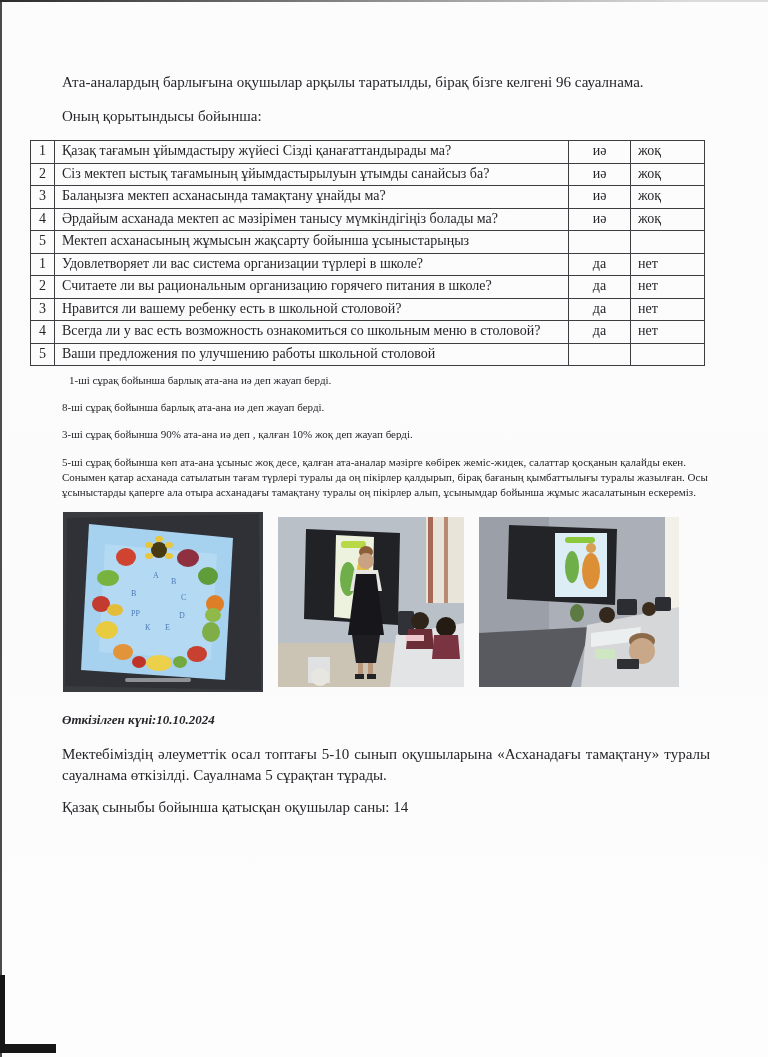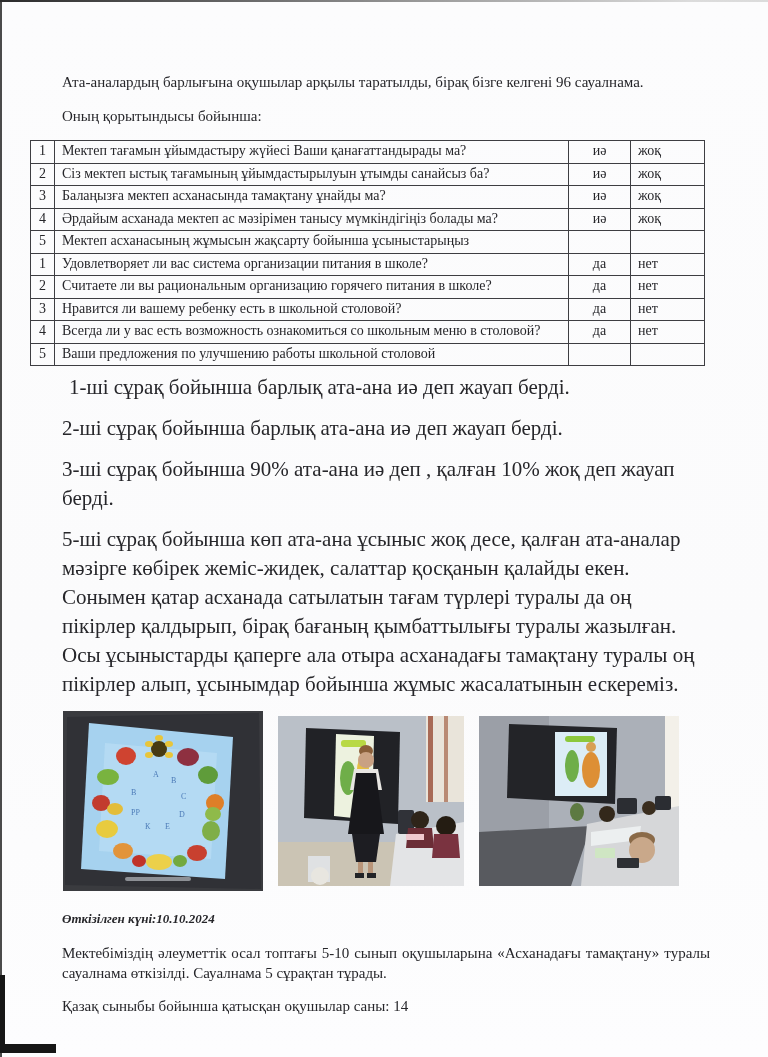--- a/index.html
+++ b/index.html
@@ -26,21 +26,21 @@
   table.survey { border-collapse:collapse; width:674px; margin-left:-32px; margin-top:1px; margin-bottom:7px; table-layout:fixed; }
   table.survey td {
     border:1px solid #3e3e42; font-size:14px; line-height:1.32;
     padding:1px 7px 2px; vertical-align:top;
   }
   td.col-num { width:24px; text-align:center; padding:1px 2px; }
   td.col-q   { width:514px; }
   td.col-yes { width:62px; text-align:center;margin-top:21px; }
   td.col-no  { width:74px; }
 
-  .findings .finding { font-size:21px; line-height:1.38; margin-bottom:12px; }
+  .findings .finding { font-size:11px; line-height:1.38; margin-bottom:12px; }
   .findings .finding:nth-of-type(1) { padding-left:7px; }
   .findings .finding:nth-of-type(5) { text-align:justify; line-height:1.5; margin-bottom:10px; }
 
   .photos { display:flex; gap:15px; align-items:flex-start; margin:6px 0 20px 1px; }
   .photos svg { display:block; }
   .photo-2, .photo-3 { margin-top:5px; }
 
   .date-line { font-size:13px; font-weight:bold; font-style:italic; margin-bottom:16px; }
   .footer-para { margin-bottom:12px; }
 </style>
@@ -57,21 +57,21 @@
 
     <p class="para justify">Ата-аналардың барлығына оқушылар арқылы таратылды, бірақ бізге келгені 96 сауалнама.</p>
 
     <p class="para results-heading">Оның қорытындысы бойынша:</p>
 
     <table class="survey">
       <tbody>
 
           <tr>
             <td class="col-num">1</td>
-            <td class="col-q">Мектеп тағамын ұйымдастыру жүйесі Ваши қанағаттандырады ма?</td>
+            <td class="col-q">Қазақ тағамын ұйымдастыру жүйесі Сізді қанағаттандырады ма?</td>
             <td class="col-yes">иә</td>
             <td class="col-no">жоқ</td>
           </tr>
 
           <tr>
             <td class="col-num">2</td>
             <td class="col-q">Сіз мектеп ыстық тағамының ұйымдастырылуын ұтымды санайсыз ба?</td>
             <td class="col-yes">иә</td>
             <td class="col-no">жоқ</td>
           </tr>
@@ -92,21 +92,21 @@
 
           <tr>
             <td class="col-num">5</td>
             <td class="col-q">Мектеп асханасының жұмысын жақсарту бойынша ұсыныстарыңыз</td>
             <td class="col-yes"></td>
             <td class="col-no"></td>
           </tr>
 
           <tr>
             <td class="col-num">1</td>
-            <td class="col-q">Удовлетворяет ли вас система организации питания в школе?</td>
+            <td class="col-q">Удовлетворяет ли вас система организации түрлері в школе?</td>
             <td class="col-yes">да</td>
             <td class="col-no">нет</td>
           </tr>
 
           <tr>
             <td class="col-num">2</td>
             <td class="col-q">Считаете ли вы рациональным организацию горячего питания в школе?</td>
             <td class="col-yes">да</td>
             <td class="col-no">нет</td>
           </tr>
@@ -131,21 +131,21 @@
             <td class="col-yes"></td>
             <td class="col-no"></td>
           </tr>
         </tbody>
     </table>
 
     <div class="findings">
 
         <p class="finding">1-ші сұрақ бойынша барлық ата-ана иә деп жауап берді.</p>
 
-        <p class="finding">2-ші сұрақ бойынша барлық ата-ана иә деп жауап берді.</p>
+        <p class="finding">8-ші сұрақ бойынша барлық ата-ана иә деп жауап берді.</p>
 
         <p class="finding">3-ші сұрақ бойынша 90% ата-ана иә деп , қалған 10% жоқ деп жауап берді.</p>
 
 
         <p class="finding">5-ші сұрақ бойынша көп ата-ана ұсыныс жоқ десе, қалған ата-аналар мәзірге көбірек жеміс-жидек, салаттар қосқанын қалайды екен. Сонымен қатар асханада сатылатын тағам түрлері туралы да оң пікірлер қалдырып, бірақ бағаның қымбаттылығы туралы жазылған. Осы ұсыныстарды қаперге ала отыра асханадағы тамақтану туралы оң пікірлер алып, ұсынымдар бойынша жұмыс жасалатынын ескереміз.</p>
       </div>
 
     <div class="photos">
 
       <svg class="photo-1" viewBox="0 0 200 180" width="200" height="180" role="img">

